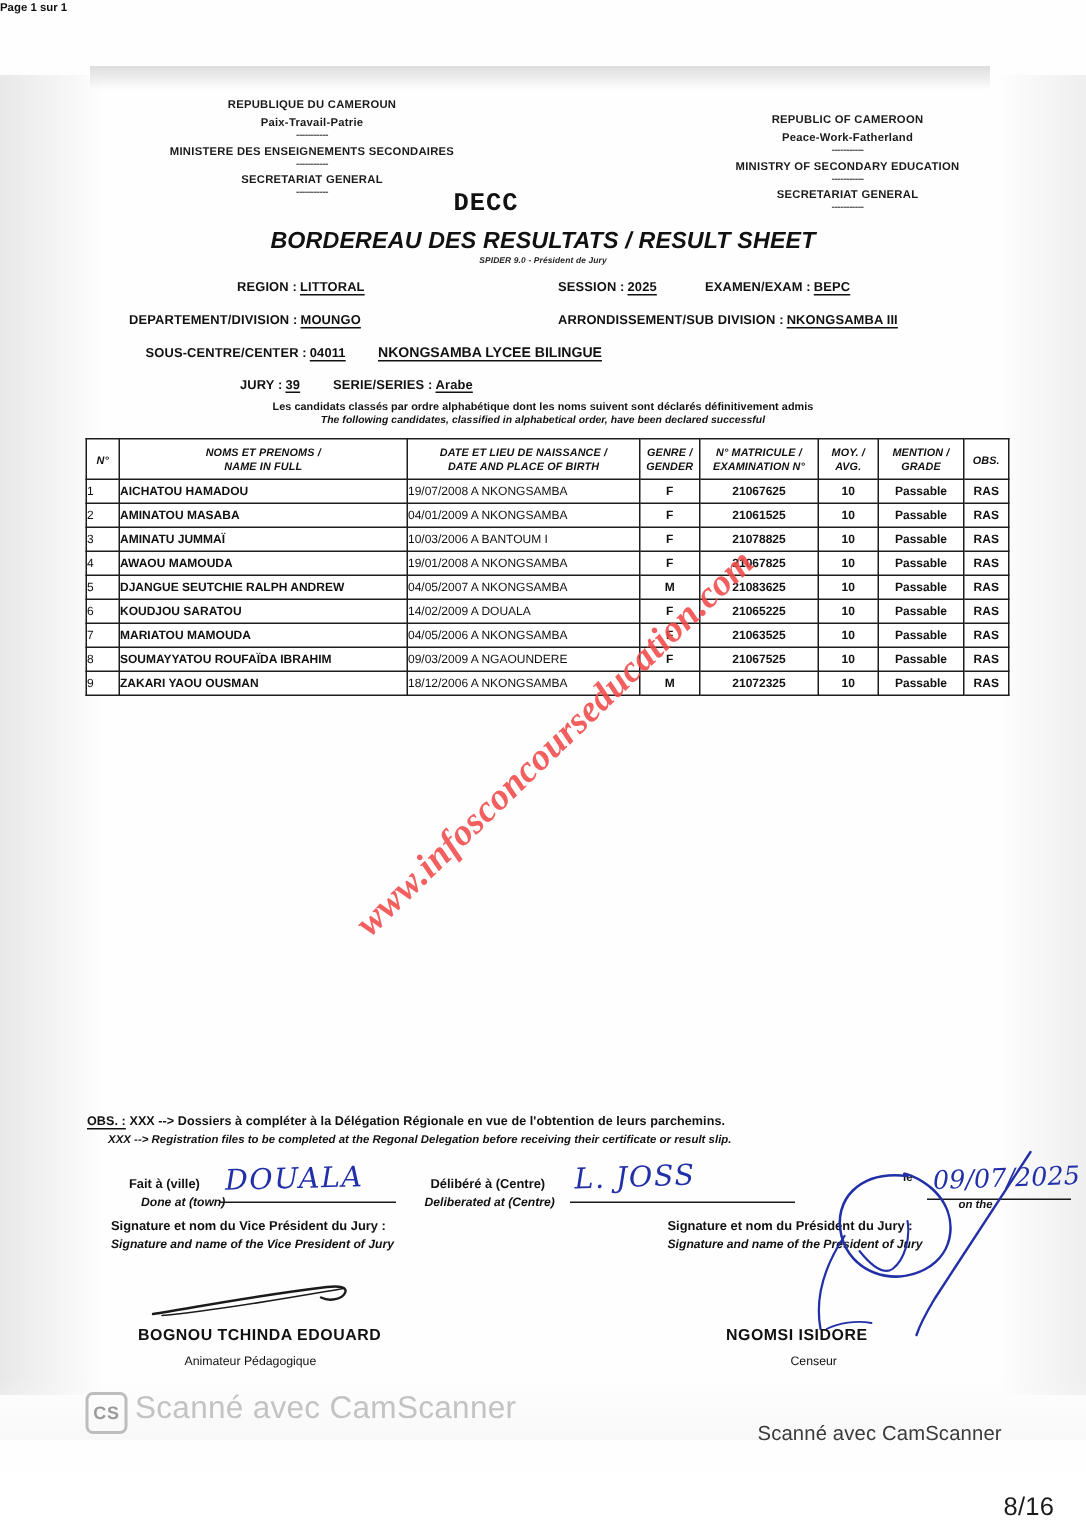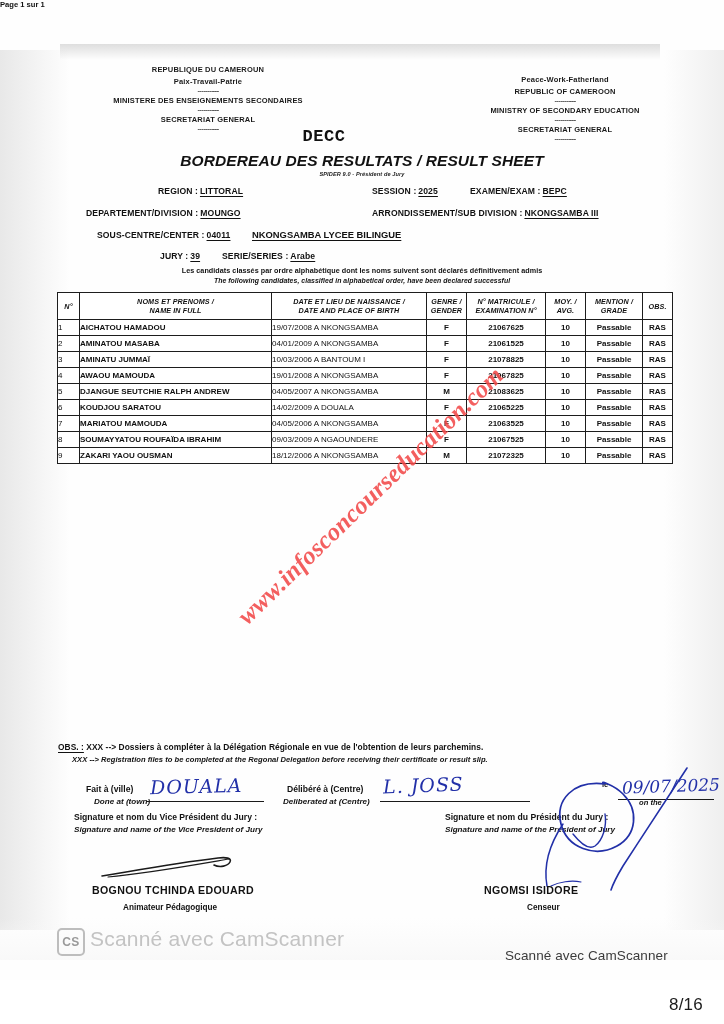--- a/index.html
+++ b/index.html
@@ -260,21 +260,21 @@
   .sig-name {
     position: absolute;
     font-size: 10.6px;
     font-weight: bold;
     letter-spacing: .35px;
     white-space: nowrap;
   }
   .sig-role {
     position: absolute;
     font-size: 8.2px;
-    font-weight: bold;
+    font-weight: normal;
     white-space: nowrap;
   }
   #lbl-fait       { left: 86px;  top: 784px; }
   #lbl-doneat     { left: 78px;  top: 797px; padding-left: 16px; }
   #lbl-delib      { left: 287px; top: 784px; }
   #lbl-delibat    { left: 283px; top: 797px; }
   #lbl-le         { left: 602px; top: 780px; font-size: 7.6px; }
   #lbl-onthe      { left: 595px; top: 798px; font-size: 7.6px; margin-left: 44px; }
   #lbl-sig-vp     { left: 74px;  top: 812px; }
   #lbl-sig-vp-en  { left: 74px;  top: 825px; }
@@ -380,22 +380,22 @@
     <span class="line">REPUBLIQUE DU CAMEROUN</span>
     <span class="line">Paix-Travail-Patrie</span>
     <span class="rule">-----------</span>
     <span class="line">MINISTERE DES ENSEIGNEMENTS SECONDAIRES</span>
     <span class="rule">-----------</span>
     <span class="line">SECRETARIAT GENERAL</span>
     <span class="rule">-----------</span>
   </div>
 
   <div class="ministry-block" id="ministry-en">
+    <span class="line">REPUBLIC OF CAMEROON</span>
     <span class="line">Peace-Work-Fatherland</span>
-    <span class="line">REPUBLIC OF CAMEROON</span>
     <span class="rule">-----------</span>
     <span class="line">MINISTRY OF SECONDARY EDUCATION</span>
     <span class="rule">-----------</span>
     <span class="line">SECRETARIAT GENERAL</span>
     <span class="rule">-----------</span>
   </div>
 
   <div id="decc-title">DECC</div>
   <div id="result-sheet-title">BORDEREAU DES RESULTATS / RESULT SHEET</div>
   <div id="spider-subtitle">SPIDER 9.0 -  Président de Jury</div>

